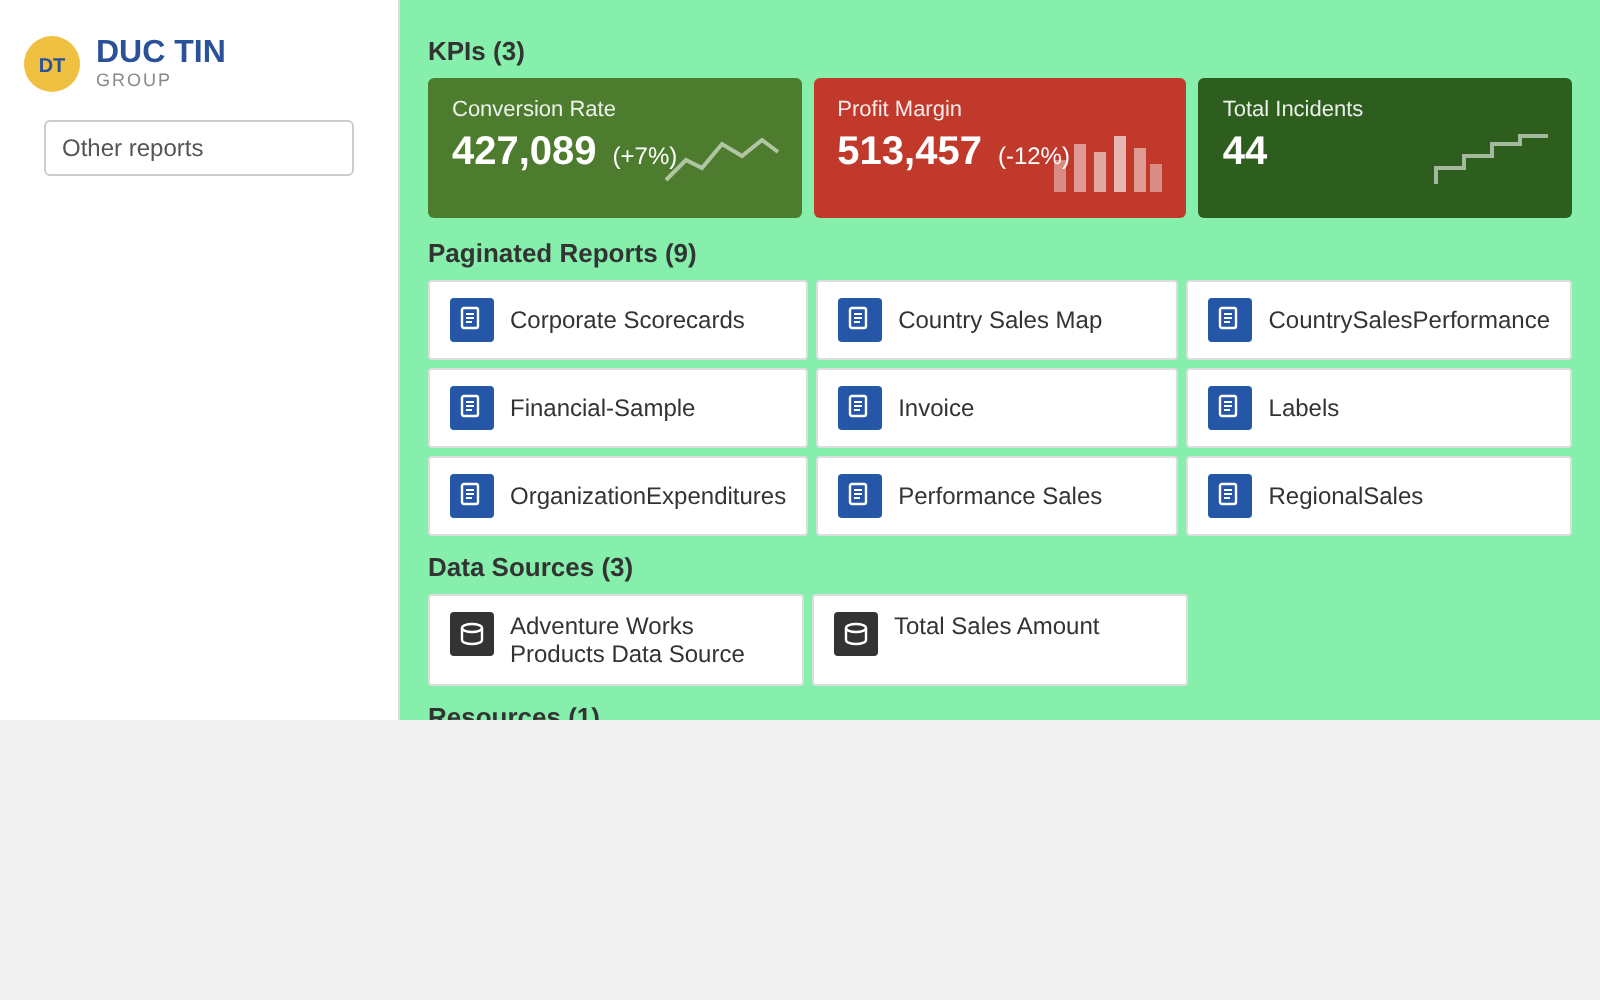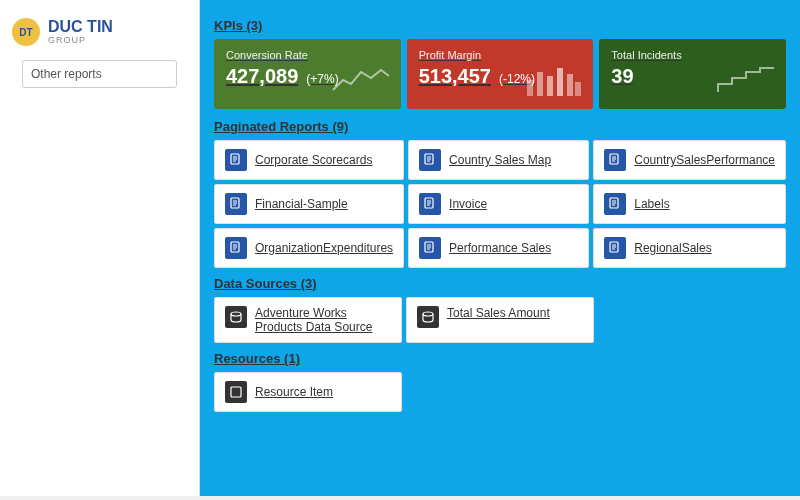--- a/index.html
+++ b/index.html
@@ -1,33 +1,33 @@
 <!DOCTYPE html>
 <html><head>
   <meta charset="utf-8">
   <style>
     * { box-sizing: border-box; margin: 0; padding: 0; }
     body { font-family: 'Segoe UI', Arial, sans-serif; background: #f0f0f0; font-size: 13px; color: #333; width: 800px; height: 500px; overflow: hidden; }
 
-    .container { display: flex; height: 496px; }
+    .container { display: flex; height: 360px; }
 
     
     .sidebar { width: 200px; min-width: 200px; background: #fff; border-right: 1px solid #ddd; padding: 10px 0; overflow-y: auto; }
     .sidebar-section { padding: 6px 12px; }
     .sidebar-section-title { font-size: 12px; color: #555; margin-bottom: 4px; font-weight: 600; }
     .folders-box { border: 1px solid #ccc; border-radius: 3px; margin: 4px 10px 8px 10px; padding: 6px 8px; background: #fff; font-size: 12px; color: #555; }
 
     
     .logo-area { padding: 6px 10px 2px 10px; display: flex; align-items: center; gap: 6px; }
     .logo-icon { width: 32px; height: 32px; }
     .logo-text { font-weight: 700; font-size: 16px; color: #2a5298; line-height: 1; }
     .logo-sub { font-size: 9px; color: #888; letter-spacing: 1px; }
 
     
-    .main { flex: 1; padding: 10px 14px; overflow-y: auto; background: #0ea5e9; text-decoration: underline; }
+    .main { flex: 1; padding: 10px 14px; overflow-y: auto; background: #86efac; }
 
     
     .section-header { font-size: 13px; color: #333; margin: 8px 0 6px 0; font-weight: 600; }
 
     
     .kpi-row { display: flex; gap: 6px; margin-bottom: 10px; }
     .kpi-card { flex: 1; border-radius: 3px; padding: 10px 12px; color: #fff; position: relative; overflow: hidden; min-height: 70px; }
     .kpi-card.green { background: #4e7c2e; }
     .kpi-card.red { background: #c0392b; }
     .kpi-card.dark-green { background: #2e5e1e; }
@@ -113,21 +113,21 @@
             <rect x="24" y="14" width="6" height="20" fill="rgba(255,255,255,0.8)"></rect>
             <rect x="34" y="6" width="6" height="28" fill="rgba(255,255,255,0.9)"></rect>
             <rect x="44" y="12" width="6" height="22" fill="rgba(255,255,255,0.7)"></rect>
             <rect x="52" y="20" width="6" height="14" fill="rgba(255,255,255,0.6)"></rect>
           </svg>
         </div>
       </div>
 
       <div class="kpi-card dark-green">
         <div class="kpi-label">Total Incidents</div>
-        <span class="kpi-value">39</span>
+        <span class="kpi-value">44</span>
         <div class="kpi-sparkline">
           <svg class="sparkline-svg" viewBox="0 0 60 36">
             <polyline points="2,30 2,22 16,22 16,16 30,16 30,10 44,10 44,6 58,6" fill="none" stroke="rgba(255,255,255,0.8)" stroke-width="2"></polyline>
           </svg>
         </div>
       </div>
     </div>
 
     <div class="section-header">Paginated Reports (9)</div>
     <div class="reports-grid">

